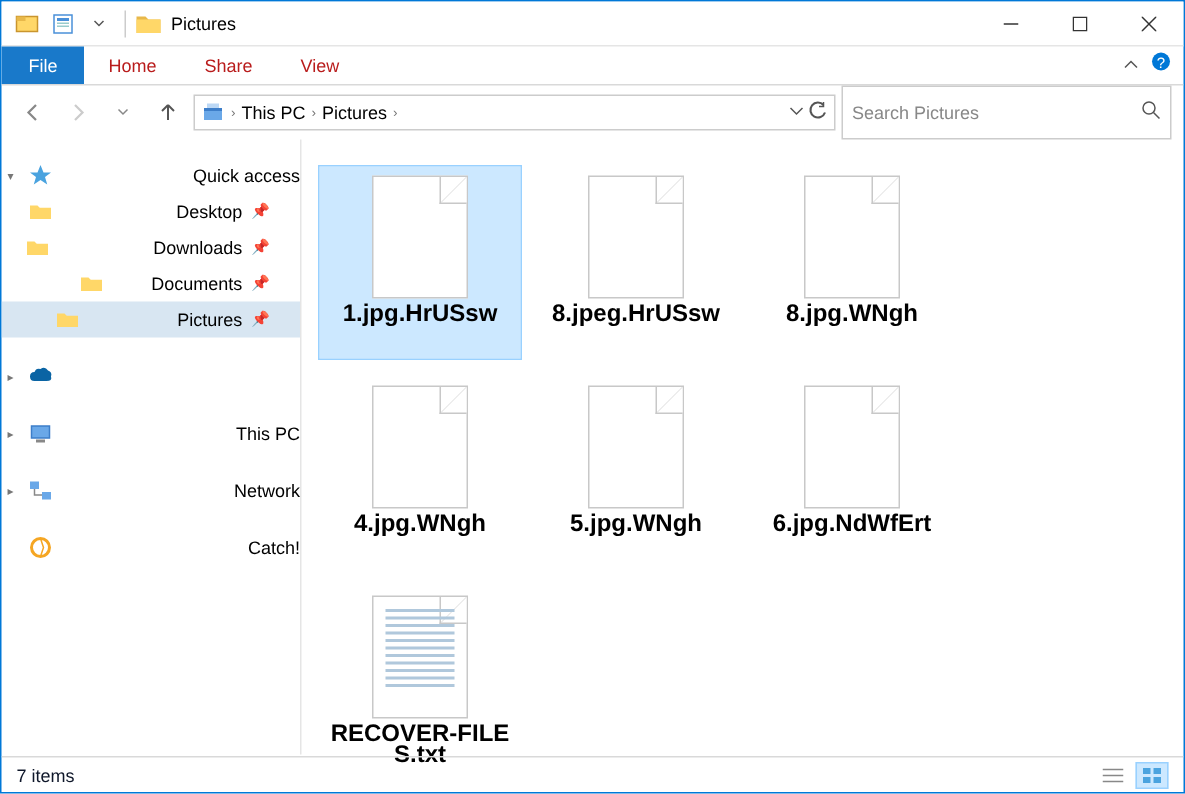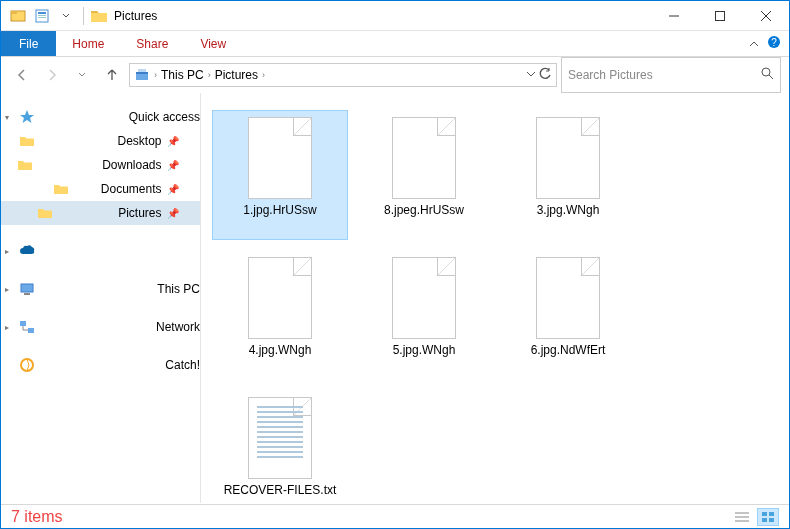--- a/index.html
+++ b/index.html
@@ -45,24 +45,24 @@
 .side-caret { position: absolute; left: 4px; color: #777; font-size: 8px; }
 
 .content { flex: 1; padding: 18px 12px; display: flex; flex-wrap: wrap; align-content: flex-start; gap: 12px 10px; }
 .file { width: 134px; height: 128px; display: flex; flex-direction: column; align-items: center; padding-top: 4px; }
 .file.selected { background: #cce8ff; outline: 1px solid #99d1ff; }
 .file-icon { width: 72px; height: 88px; position: relative; }
 .page { width: 64px; height: 82px; background: #fff; border: 1px solid #c8c8c8; position: absolute; left: 4px; top: 2px; }
 .fold { position: absolute; right: 0; top: 0; width: 18px; height: 18px; background: linear-gradient(135deg, #fff 0 48%, #ddd 50%, #fff 52% 100%); border-left: 1px solid #c8c8c8; border-bottom: 1px solid #c8c8c8; }
 .txt-lines { position: absolute; left: 8px; top: 8px; right: 8px; bottom: 8px; display: flex; flex-direction: column; gap: 3px; }
 .txt-lines div { height: 2px; background: #b0c8dc; }
-.file-label { font-size: 12px; text-align: center; line-height: 14px; max-width: 120px; word-break: break-all; }
-
-
-.status { position: absolute; bottom: 0; left: 0; right: 0; height: 24px; border-top: 1px solid #d9d9d9; display: flex; align-items: center; padding: 0 10px; font-size: 16px; color: #ef4444; }
+.file-label { font-size: 16px; text-align: center; line-height: 14px; max-width: 120px; word-break: break-all; font-weight: bold; }
+
+
+.status { position: absolute; bottom: 0; left: 0; right: 0; height: 24px; border-top: 1px solid #d9d9d9; display: flex; align-items: center; padding: 0 10px; font-size: 12px; color: #0f172a; }
 .status-right { margin-left: auto; display: flex; gap: 4px; }
 .view-btn { width: 22px; height: 18px; border: 1px solid transparent; display: flex; align-items: center; justify-content: center; }
 .view-btn.active { border-color: #99d1ff; background: #cce8ff; }
 
 
 .folder-svg { fill: #ffd768; }
 .folder-back { fill: #e8b84a; }
 </style>
 </head>
 <body>
@@ -279,21 +279,21 @@
           </div>
         </div>
         <div class="file-label">8.jpeg.HrUSsw</div>
       </div>
       <div class="file">
         <div class="file-icon">
           <div class="page">
             <div class="fold"></div>
           </div>
         </div>
-        <div class="file-label">3.jpg.WNgh</div>
+        <div class="file-label">8.jpg.WNgh</div>
       </div>
       <div class="file">
         <div class="file-icon">
           <div class="page">
             <div class="fold"></div>
           </div>
         </div>
         <div class="file-label">4.jpg.WNgh</div>
       </div>
       <div class="file">

